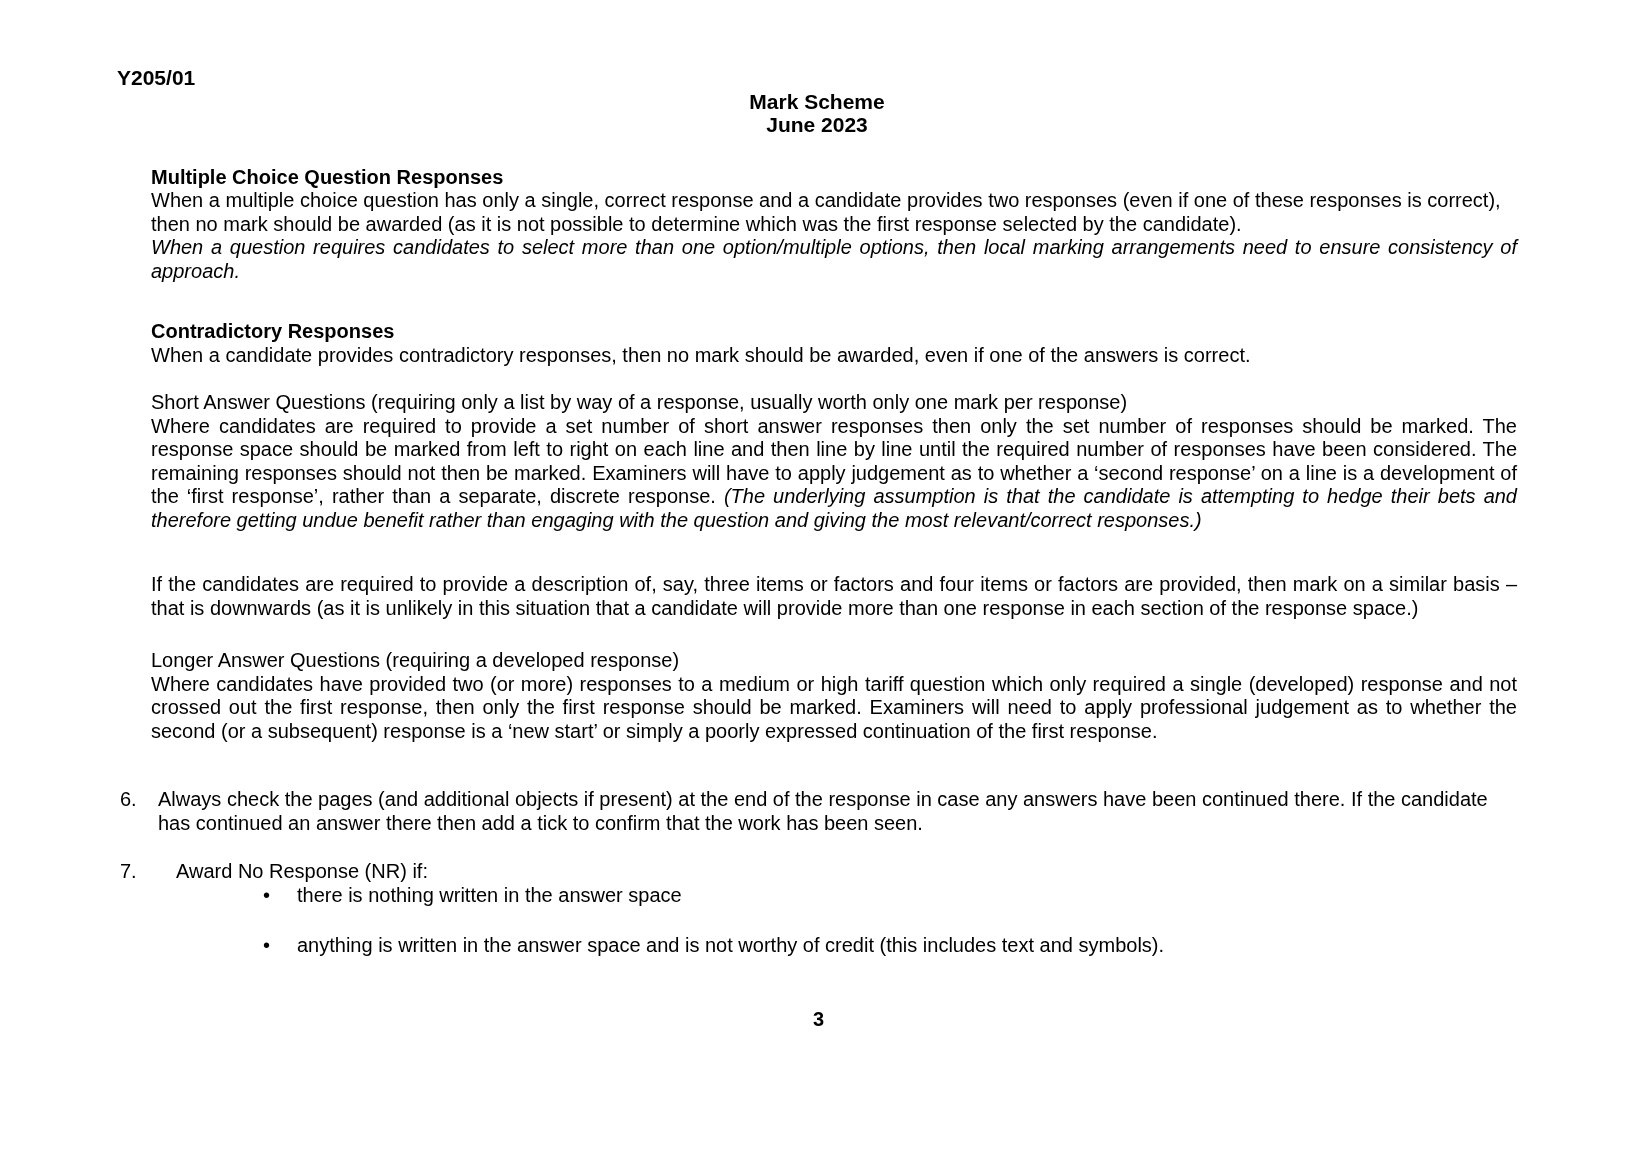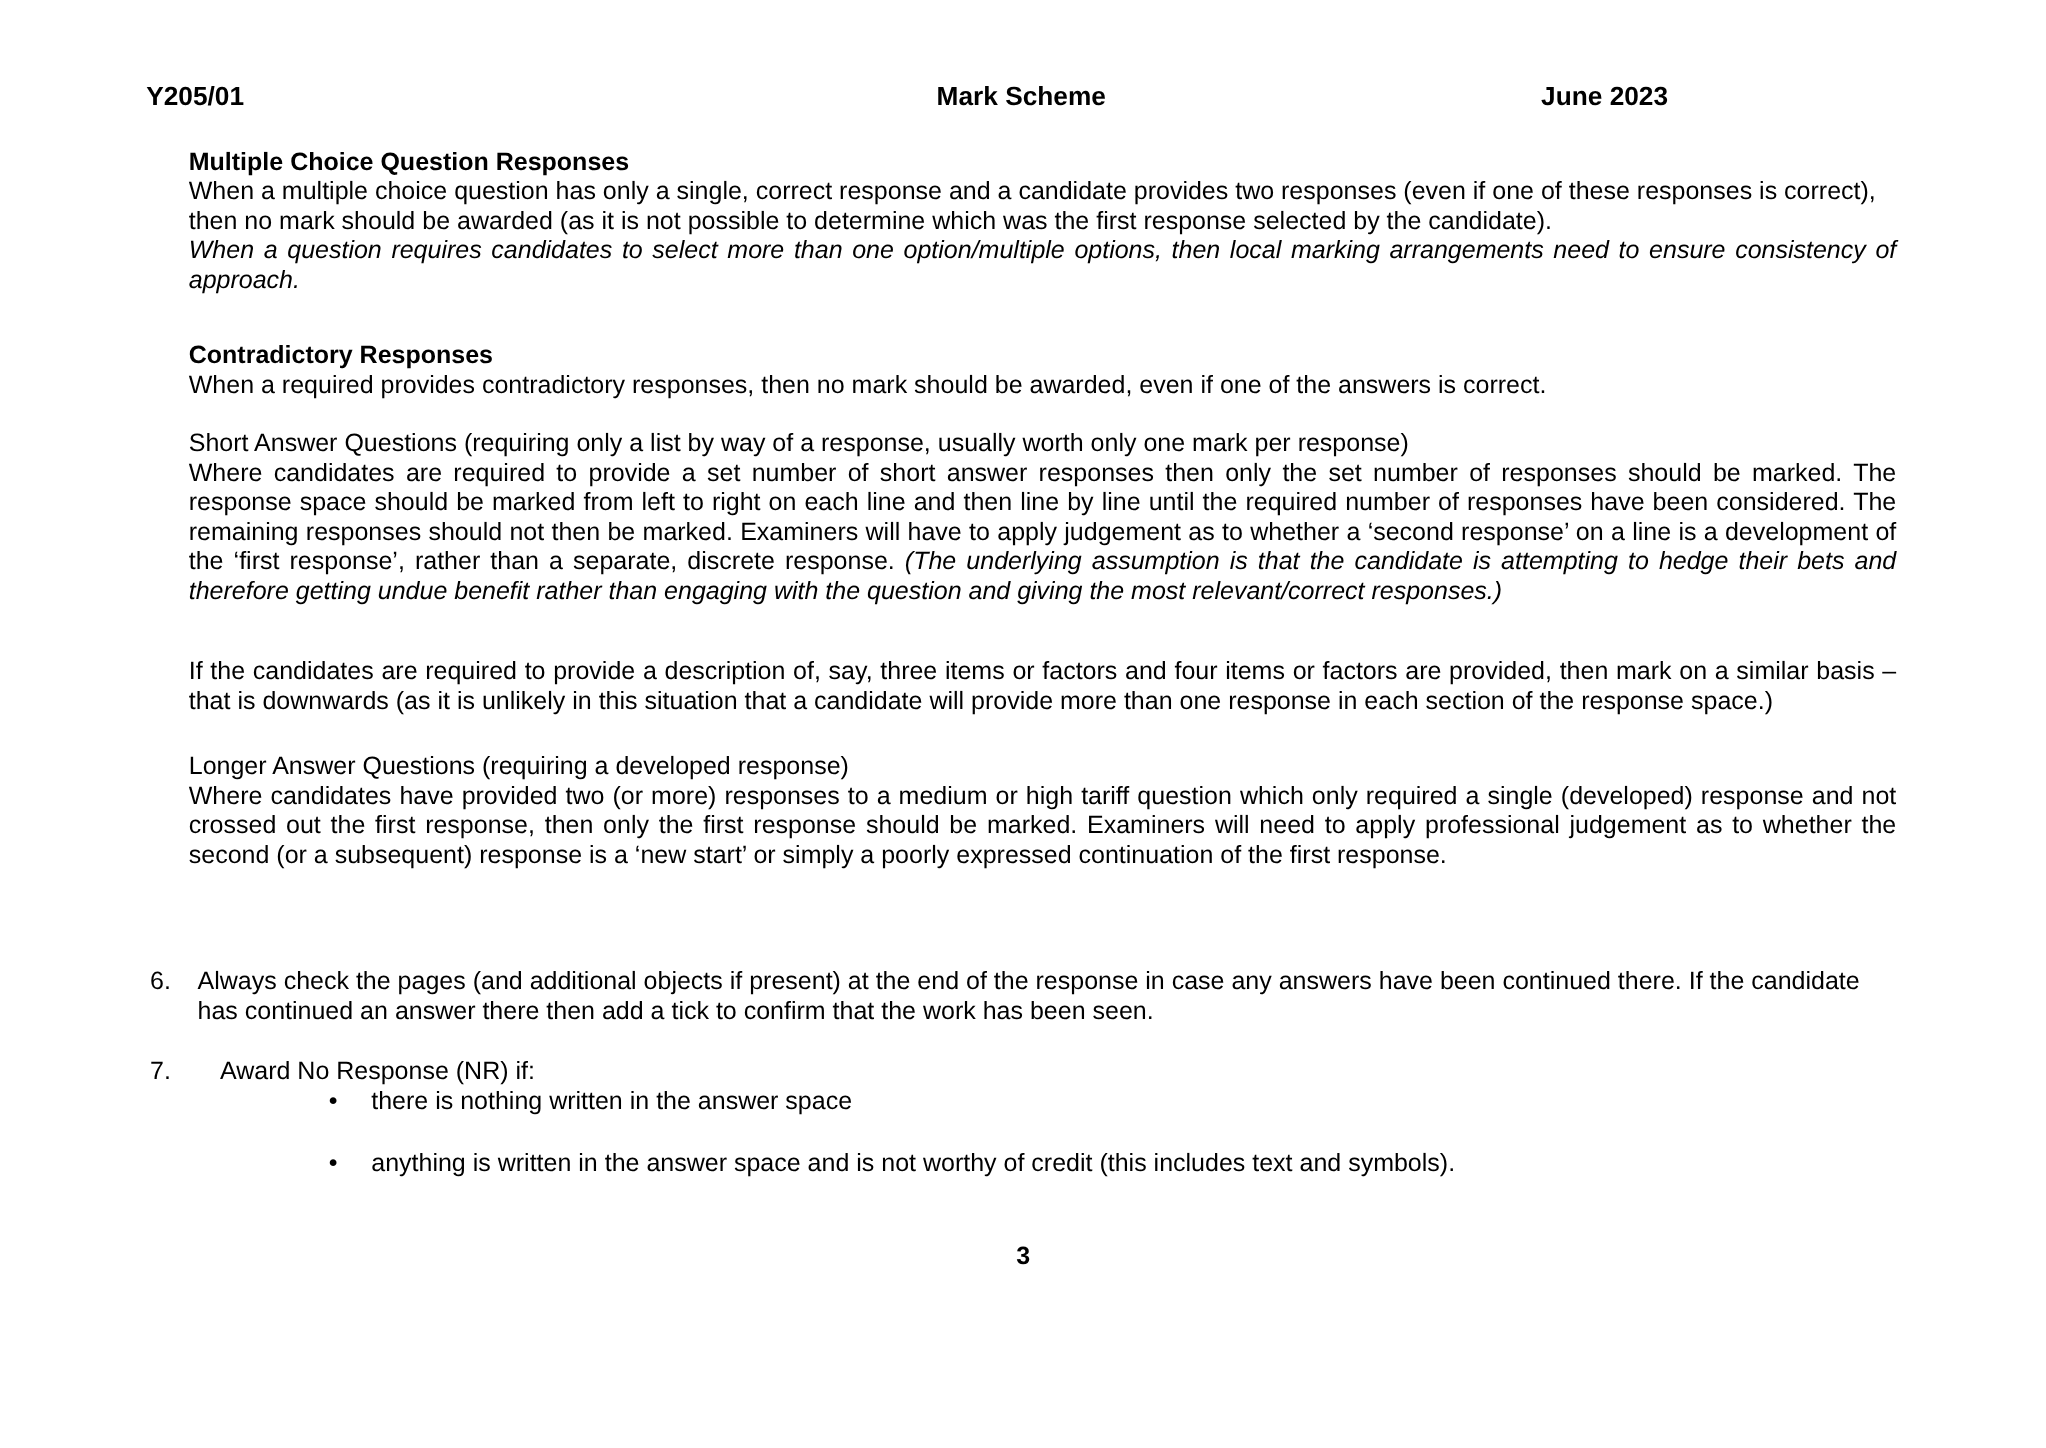--- a/index.html
+++ b/index.html
@@ -14,40 +14,41 @@
     line-height: 23.5px;
     position: relative;
     overflow: hidden;
     margin: 0 auto;
   }
   .header {
     display: flex;
     padding: 66px 120px 0 117px;
     font-weight: bold;
     font-size: 21px;
+    flex-direction: column;
   }
   .header > span { flex: 1 1 0; }
   .h-left   { text-align: left; }
   .h-center { text-align: center; }
   .h-right  { text-align: center; }
 
   .content { margin: 29px 120px 0 151px; }
 
   section p { margin: 0; }
   .hd { font-weight: bold; }
   .b  { font-weight: normal; }
   .n  { font-weight: normal; }
   .i  { font-style: italic; }
   .just { text-align: justify; }
 
   .sec-mc   { margin-bottom: 37px; }
   .sec-cr   { margin-bottom: 24px; }
   .sec-sa1  { margin-bottom: 41px; }
   .sec-sa2  { margin-bottom: 29px; }
-  .sec-la   { margin-bottom: 78px; }
+  .sec-la   { margin-bottom: 45px; }
 
   .numbered { margin: 0 120px 0 120px; }
   .item { display: flex; }
   .item .num   { flex: 0 0 38px; }
   .item .num-7 { flex: 0 0 56px; }
   .item .itext { flex: 1 1 auto; }
   .item-6 { margin-bottom: 25px; }
   .item-7 { margin-bottom: 0; }
 
   .bullet-row { display: flex; margin-left: 263px; margin-right: 140px; }
@@ -77,21 +78,21 @@
   <div class="content">
 
     <section class="sec-mc">
       <p class="hd">Multiple Choice Question Responses</p>
       <p>When a multiple choice question has only a single, correct response and a candidate provides two responses (even if one of these responses is correct), then no mark should be awarded (as it is not possible to determine which was the first response selected by the candidate).</p>
       <p class="i just">When a question requires candidates to select more than one option/multiple options, then local marking arrangements need to ensure consistency of approach.</p>
     </section>
 
     <section class="sec-cr">
       <p class="hd">Contradictory Responses</p>
-      <p>When a required provides contradictory responses, then no mark should be awarded, even if one of the answers is correct.</p>
+      <p>When a candidate provides contradictory responses, then no mark should be awarded, even if one of the answers is correct.</p>
     </section>
 
     <section class="sec-sa1">
       <p><span class="b">Short Answer Questions</span><span class="n"> (requiring only a list by way of a response, usually worth only </span><span class="b">one mark per response</span><span class="n">)</span></p>
       <p class="just"><span>Where candidates are required to provide a set number of short answer responses then only the set number of responses should be marked. The response space should be marked from left to right on each line and then line by line until the required number of responses have been considered.  The remaining responses should not then be marked. Examiners will have to apply judgement as to whether a ‘second response’ on a line is a development of the ‘first response’, rather than a separate, discrete response. </span> <span class="i">(The underlying assumption is that the candidate is attempting to hedge their bets and therefore getting undue benefit rather than engaging with the question and giving the most relevant/correct responses.)</span></p>
     </section>
 
     <section class="sec-sa2">
       <p class="just">If the candidates are required to provide a description of, say, three items or factors and four items or factors are provided, then mark on a similar basis – that is downwards (as it is unlikely in this situation that a candidate will provide more than one response in each section of the response space.)</p>
     </section>

